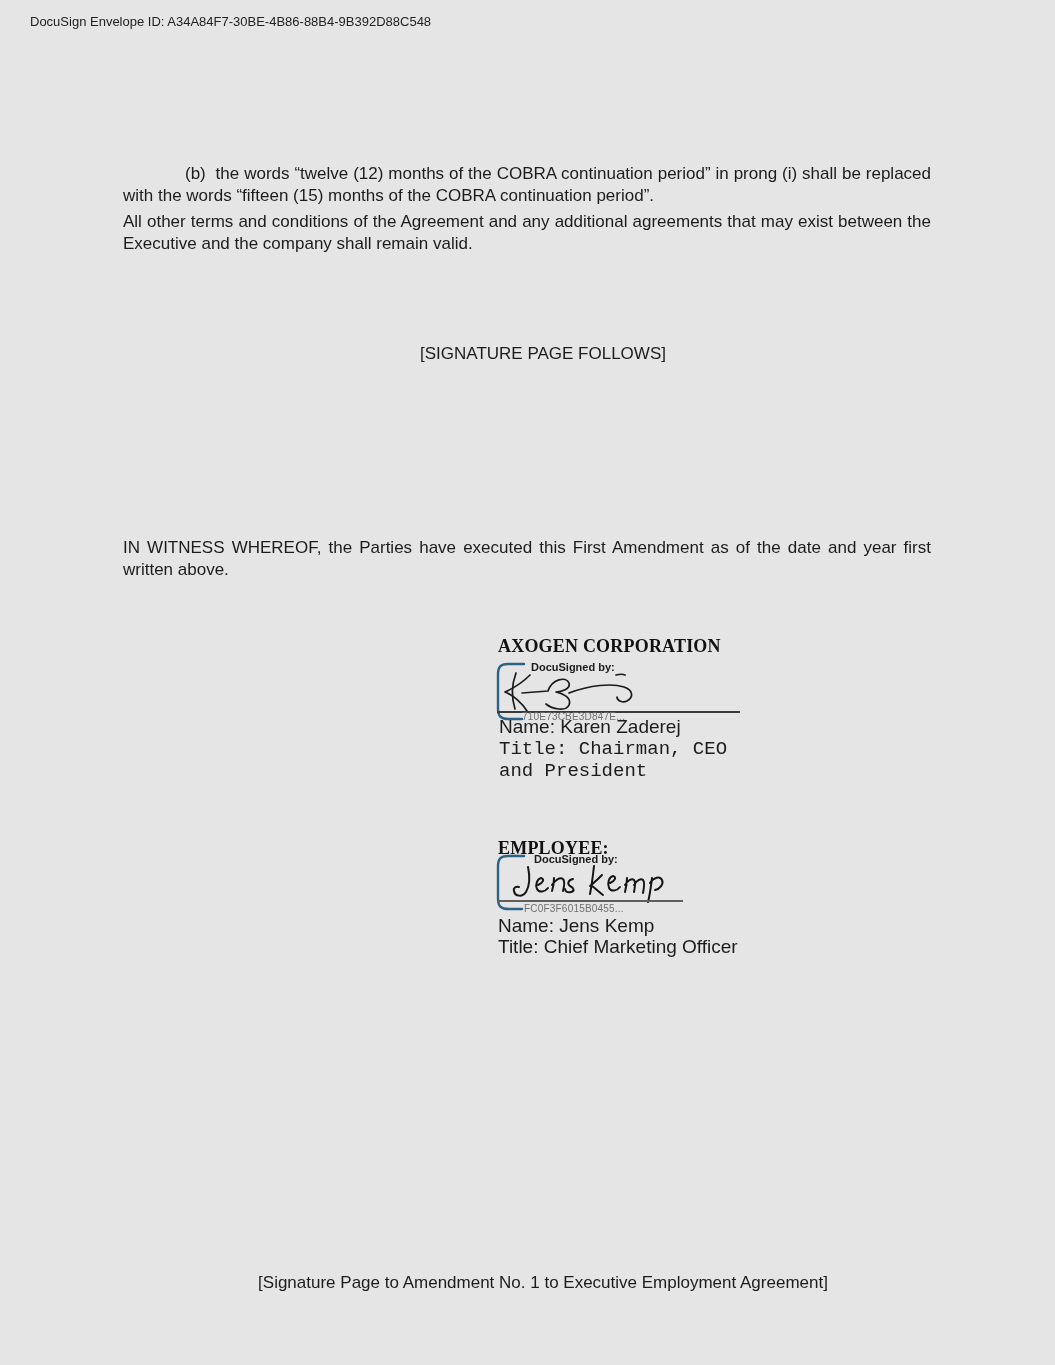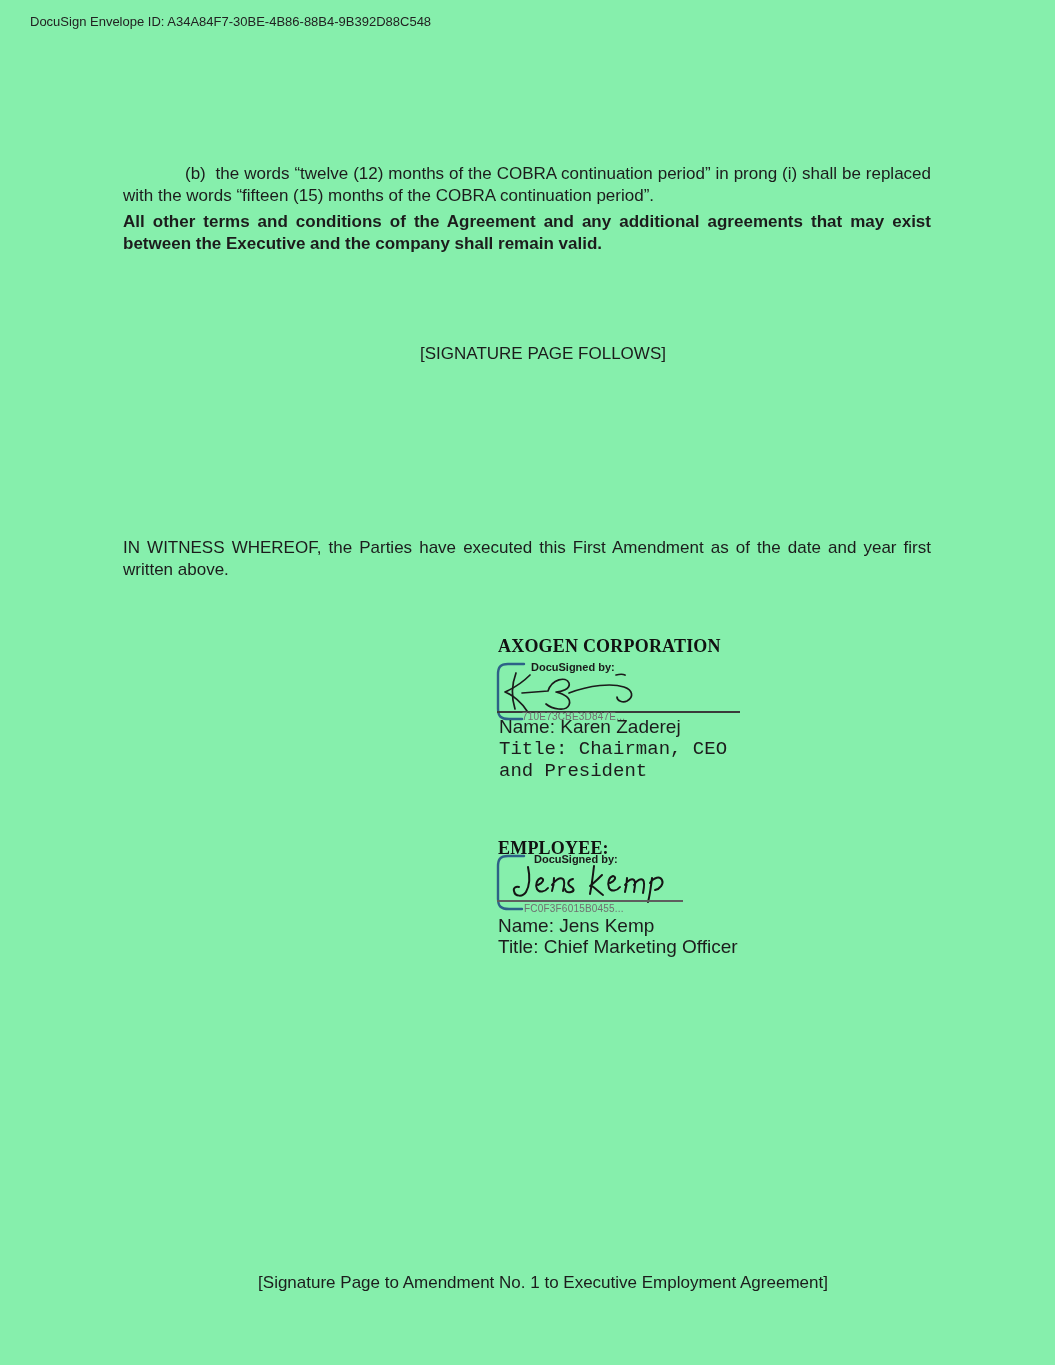--- a/index.html
+++ b/index.html
@@ -1,21 +1,21 @@
 <!DOCTYPE html>
 <html><head>
 <meta charset="utf-8">
 <style>
   * { margin: 0; padding: 0; box-sizing: border-box; }
   html, body { background: #888; }
   .page {
     position: relative;
     width: 1055px;
     height: 1365px;
-    background: #86efac;
+    background: #e5e5e5;
     margin: 0 auto;
     font-family: "Liberation Sans", sans-serif;
     color: #1c1c1c;
     overflow: hidden;
   }
   .envelope-id {
     position: absolute;
     left: 30px; top: 14px;
     font-size: 13px;
     color: #222;
@@ -23,21 +23,21 @@
   .para {
     position: absolute;
     left: 123px;
     width: 808px;
     font-size: 17px;
     line-height: 22px;
     text-align: justify;
     color: #1c1c1c;
   }
   .para-clause-b { top: 123px; text-indent: 62px; margin-top: 40px; }
-  .para-terms   { top: 211px; font-weight: bold; }
+  .para-terms   { top: 211px; }
   .para-witness { top: 537px; }
   .center-line {
     position: absolute;
     left: 0; width: 1055px;
     text-align: center;
     font-size: 17px;
     color: #1c1c1c;
     padding-left: 31px;
   }
   .sig-follows { top: 344px; }

